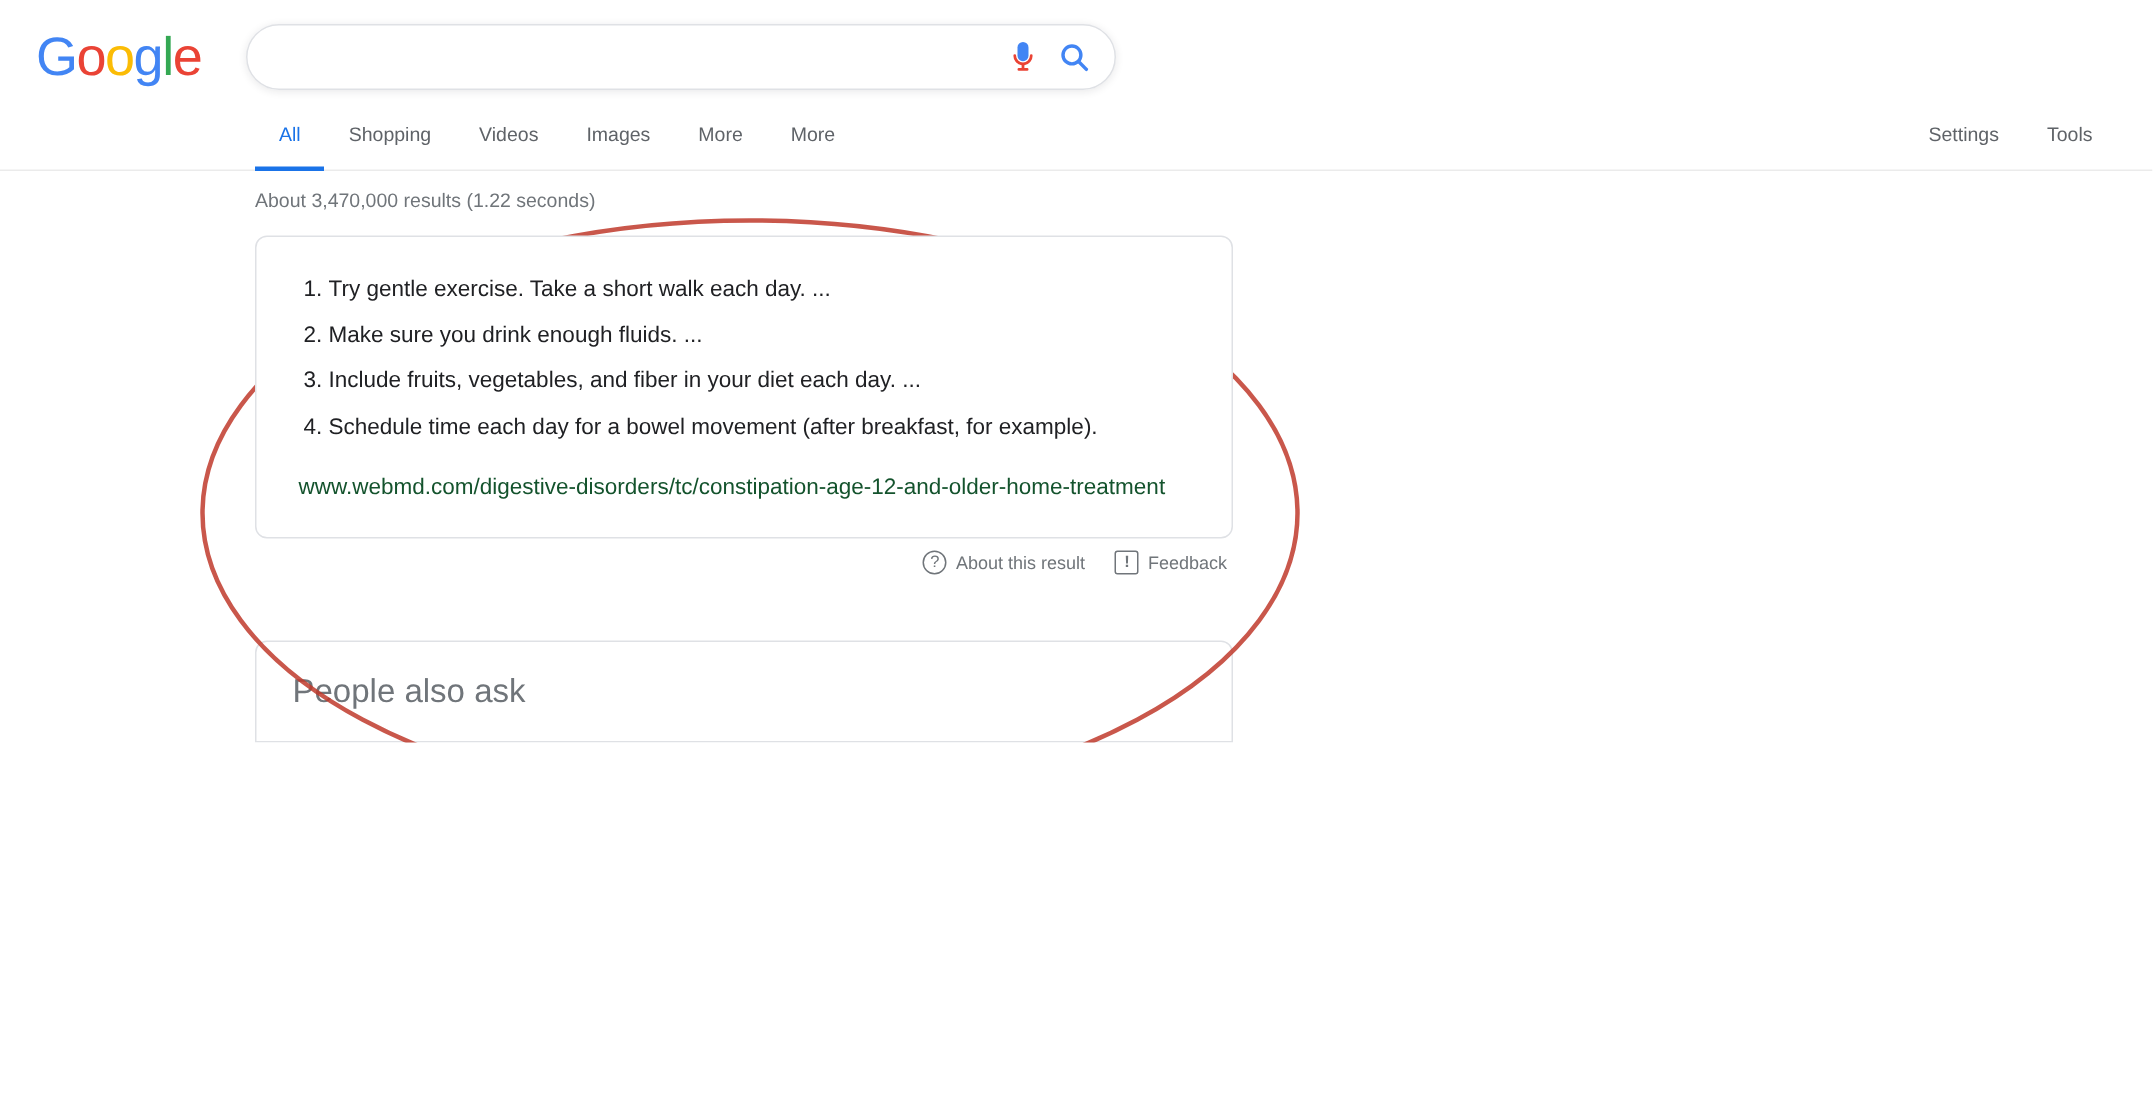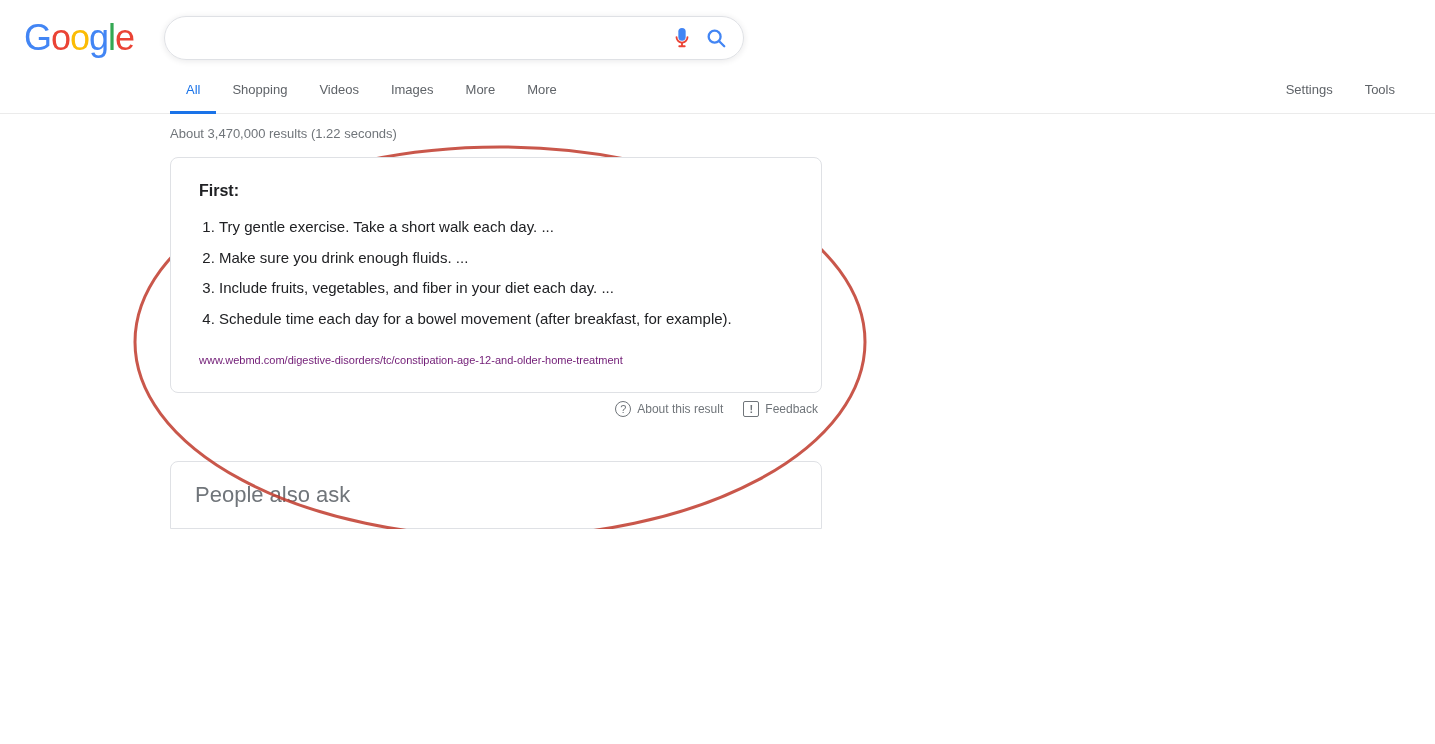--- a/index.html
+++ b/index.html
@@ -154,22 +154,22 @@
       color: #1a0dab;
       font-size: 18px;
       font-weight: 400;
       text-decoration: none;
       display: block;
       margin-bottom: 4px;
       line-height: 1.4;
     }
 
     .source-url {
-      color: #701a75;
-      font-size: 11px;
+      color: #14532d;
+      font-size: 15px;
     }
 
     
     .ellipse-container {
       position: absolute;
       top: -30px;
       left: -60px;
       width: 780px;
       height: 430px;
       pointer-events: none;
@@ -274,21 +274,20 @@
 
     <div class="results-stats">About 3,470,000 results (1.22 seconds)</div>
 
     <div class="card-wrapper">
 
       <svg class="ellipse-container" viewBox="0 0 780 430" xmlns="http://www.w3.org/2000/svg">
         <ellipse cx="390" cy="215" rx="365" ry="195" fill="none" stroke="#C0392B" stroke-width="3" stroke-dasharray="none" opacity="0.85"></ellipse>
       </svg>
 
       <div class="snippet-card">
-        <div class="snippet-label">First:</div>
 
         <ol class="snippet-list">
           <li class="snippet-list-item">Try gentle exercise. Take a short walk each day. ...</li>
           <li class="snippet-list-item">Make sure you drink enough fluids. ...</li>
           <li class="snippet-list-item">Include fruits, vegetables, and fiber in your diet each day. ...</li>
           <li class="snippet-list-item">Schedule time each day for a bowel movement (after breakfast, for example).</li>
         </ol>
 
         <span class="source-url">www.webmd.com/digestive-disorders/tc/constipation-age-12-and-older-home-treatment</span>
       </div>

